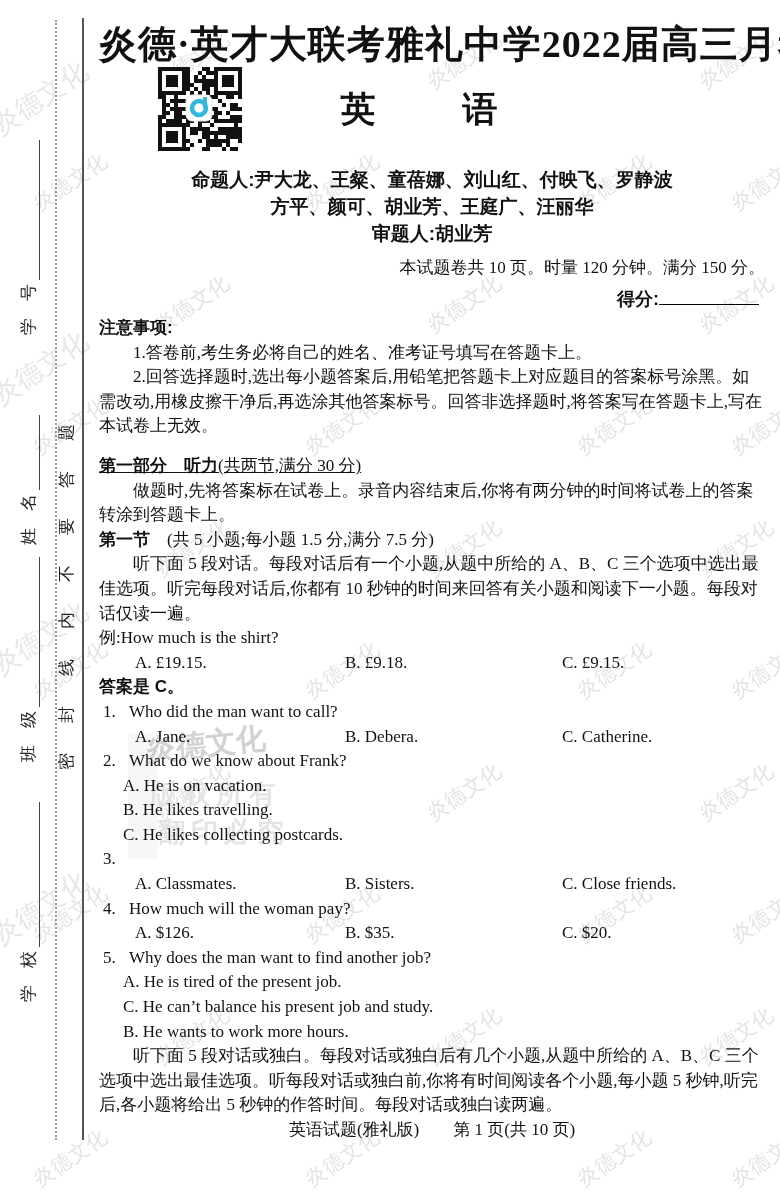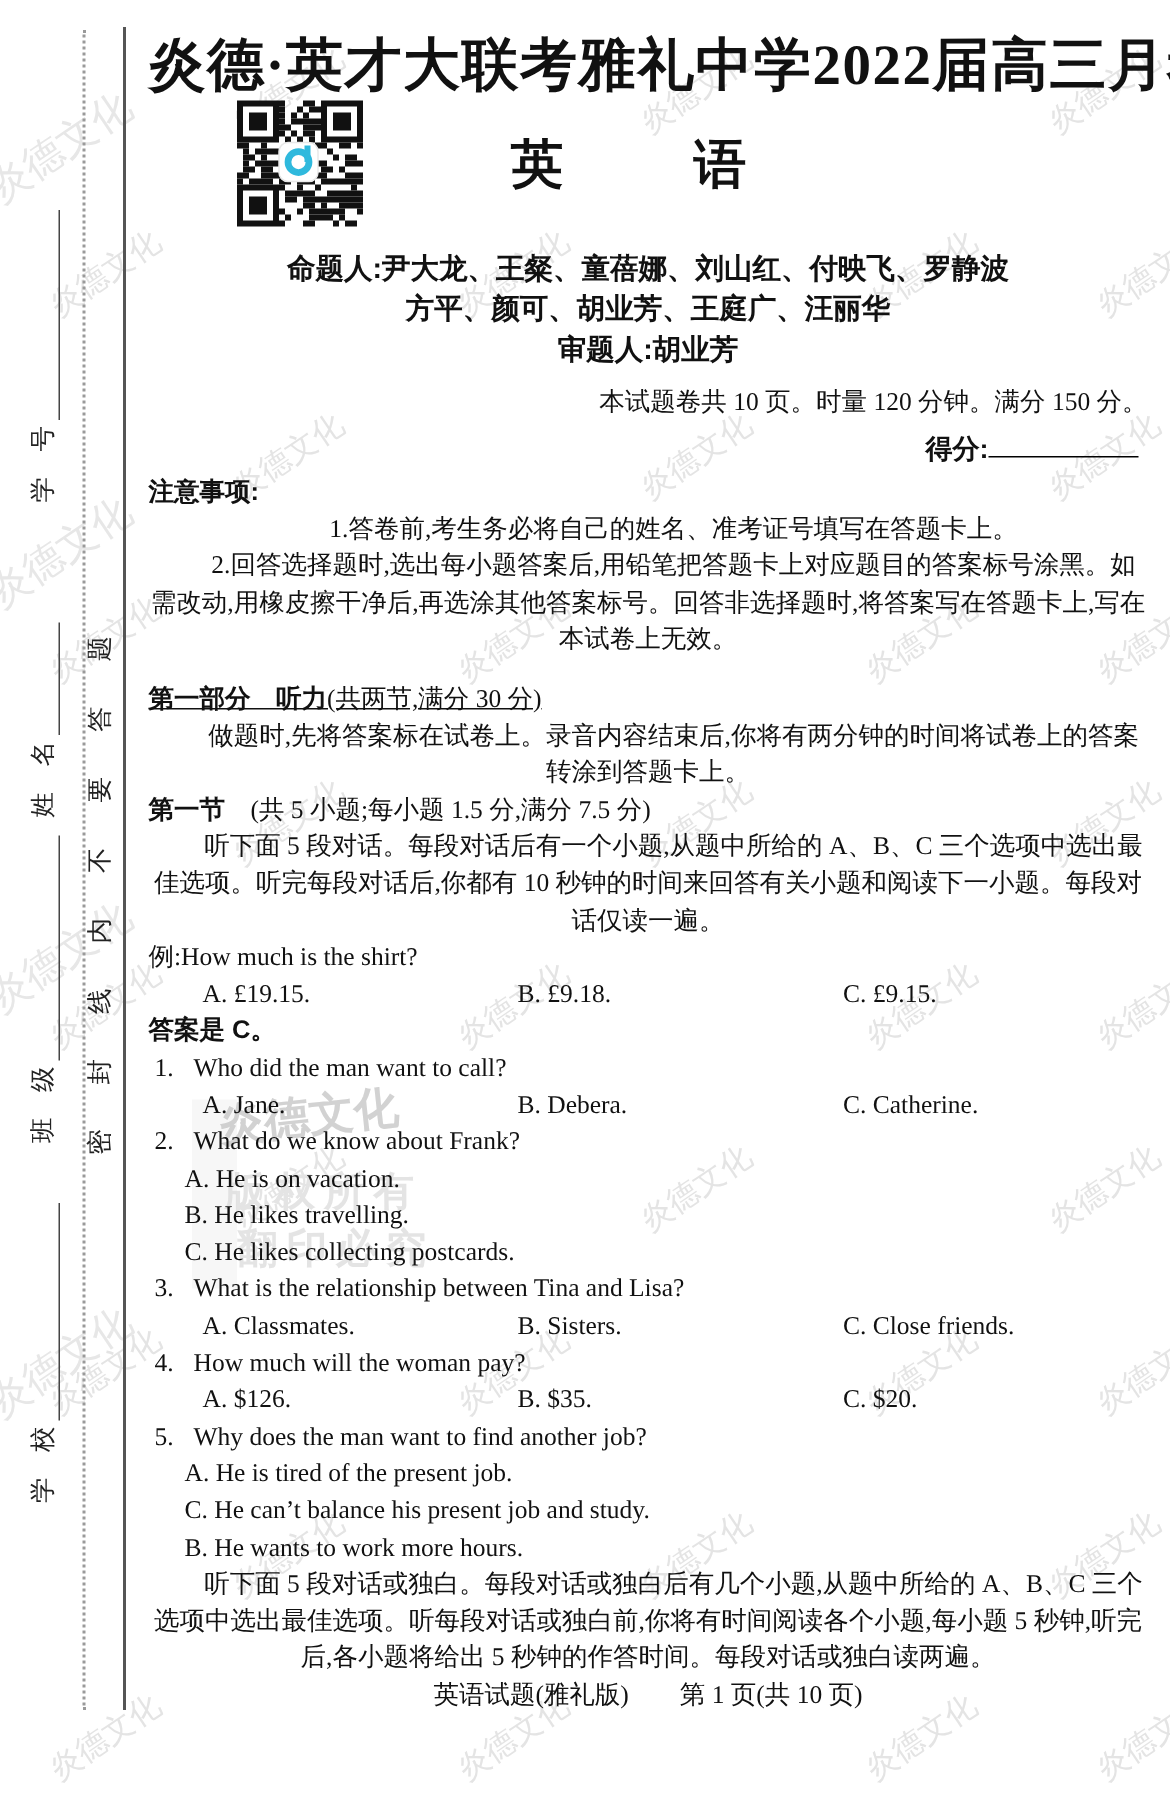--- a/index.html
+++ b/index.html
@@ -44,21 +44,21 @@
       padding-top:24px;font-family:"Liberation Sans",sans-serif;}
   #qr{position:absolute;left:56px;top:2px;}
   .setters{margin-top:10px;text-align:center;font-family:"Liberation Sans",sans-serif;
       font-weight:bold;font-size:19px;line-height:27px;}
   .exam-info{margin-top:9px;text-align:right;font-size:17px;}
   .score-row{margin-top:7px;text-align:right;font-family:"Liberation Sans",sans-serif;
       font-weight:bold;font-size:18px;padding-right:6px;}
   .score-blank{display:inline-block;width:100px;border-bottom:1.5px solid #000;height:1em;}
 
   .body-text{font-size:17px;line-height:24.6px;}
-  .indent{text-indent:2em;text-align:center;}
+  .indent{text-indent:2em;}
   p{margin:0;}
   .bold-h{font-weight:bold;font-family:"Liberation Sans",sans-serif;}
   .notes{margin-top:5px;}
   .part-heading{margin-top:15px;text-decoration:underline;}
   .opt-grid{display:grid;grid-template-columns:210px 217px auto;padding-left:36px;}
   .opt-stack{padding-left:24px;}
   .q-line{display:flex;}
   .q-num{width:26px;flex:none;padding-left:4px;}
   .answer-line{font-weight:bold;font-family:"Liberation Sans",sans-serif;}
   .footer{margin-top:0;text-align:center;font-size:17px;}
@@ -365,21 +365,20 @@
     <div class="opt-stack">
       <div>A. He is on vacation.</div>
       <div>B. He likes travelling.</div>
       <div>C. He likes collecting postcards.</div>
     </div>
   </div>
 
   <div class="body-text">
     <div class="q-line">
         <span class="q-num">3.</span>
-        <span>What is the relationship between Tina and Lisa?</span>
       </div>
     <div class="opt-grid">
       <span>A. Classmates.</span>
       <span>B. Sisters.</span>
       <span>C. Close friends.</span>
     </div>
   </div>
 
   <div class="body-text">
     <div class="q-line">

